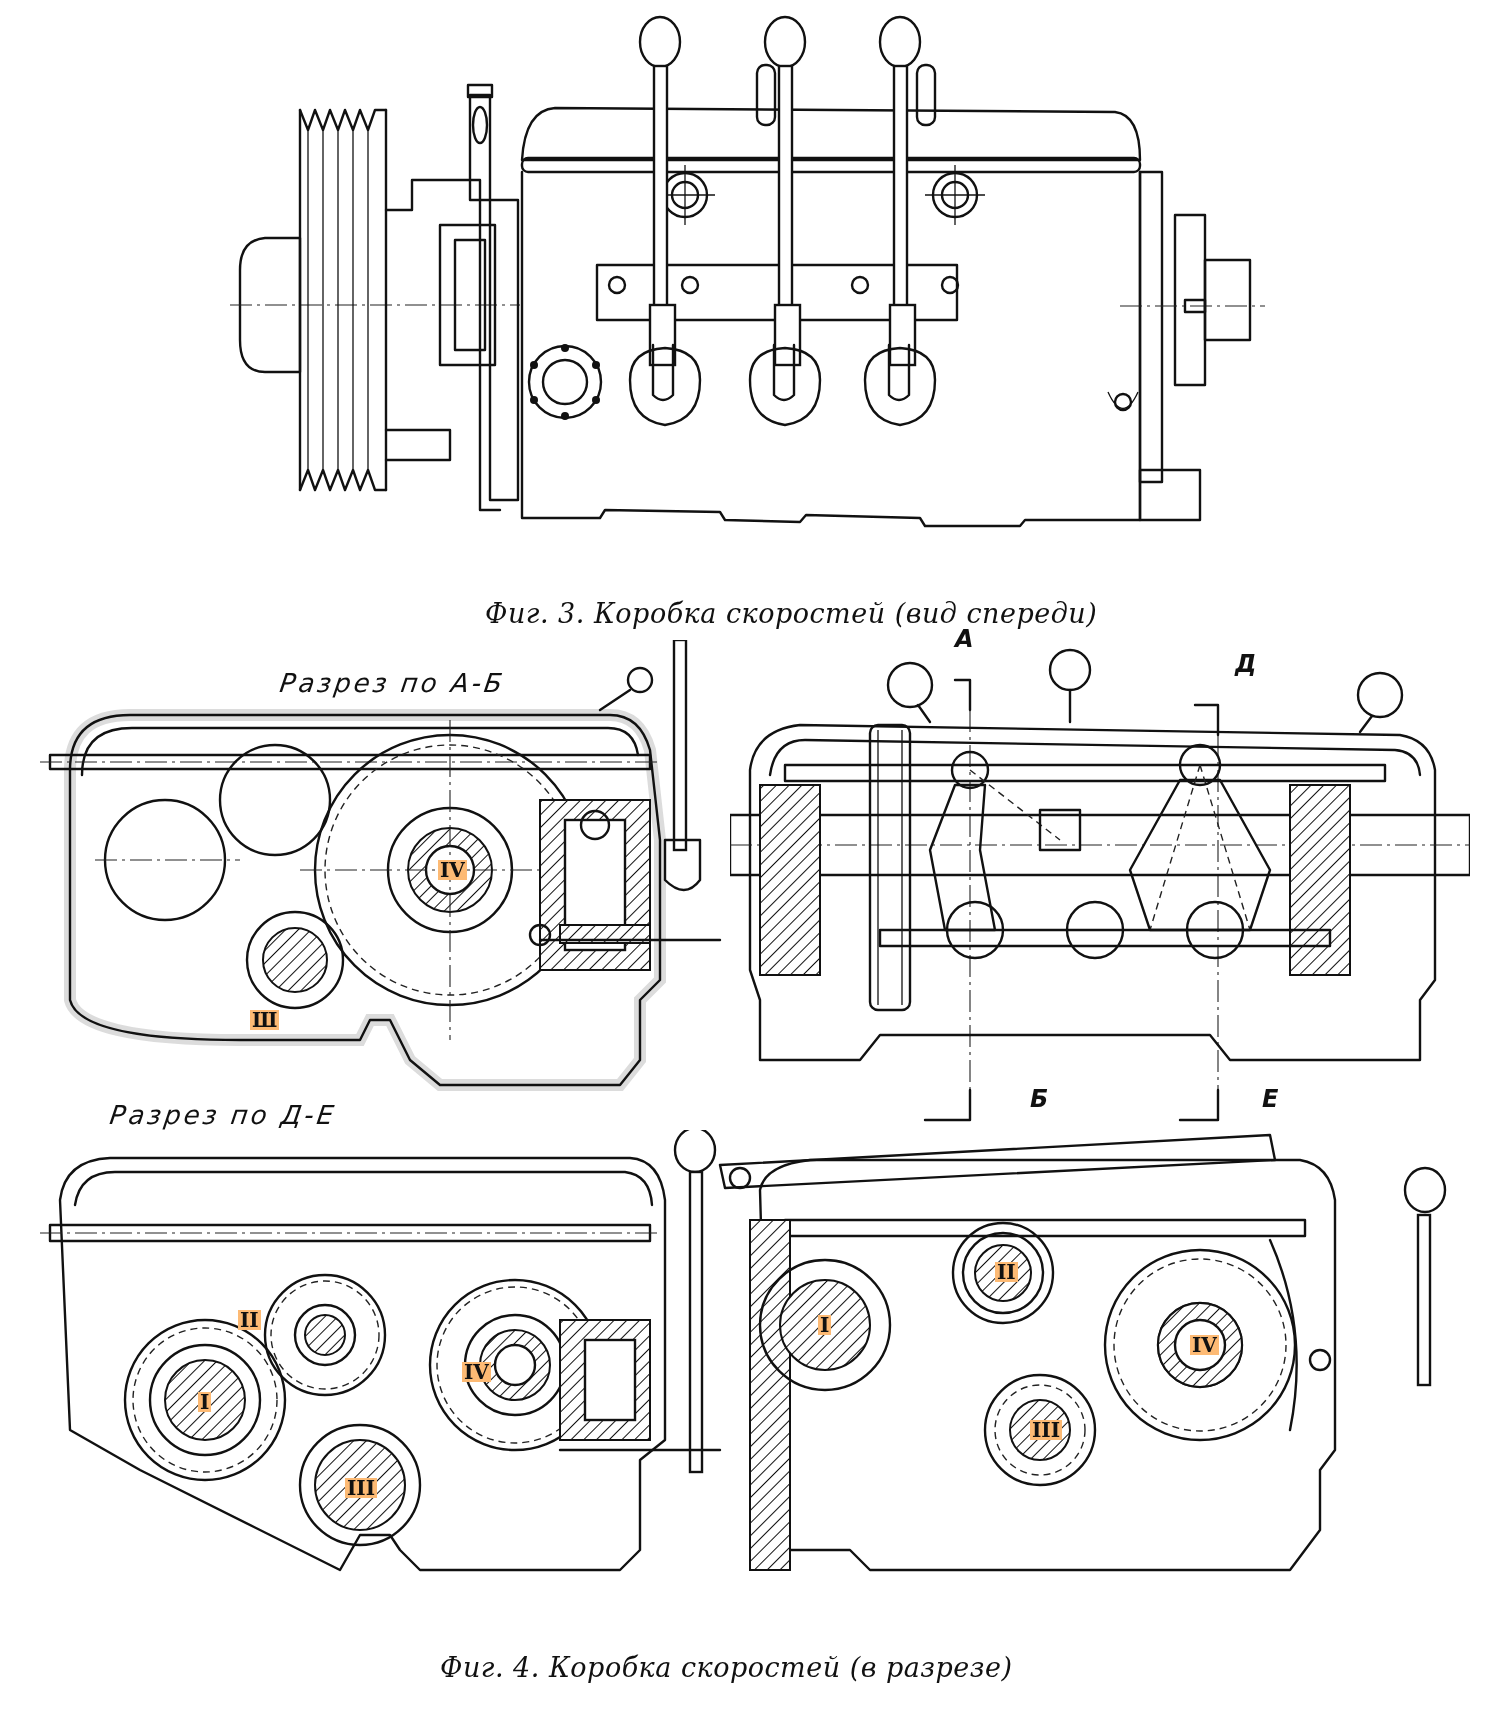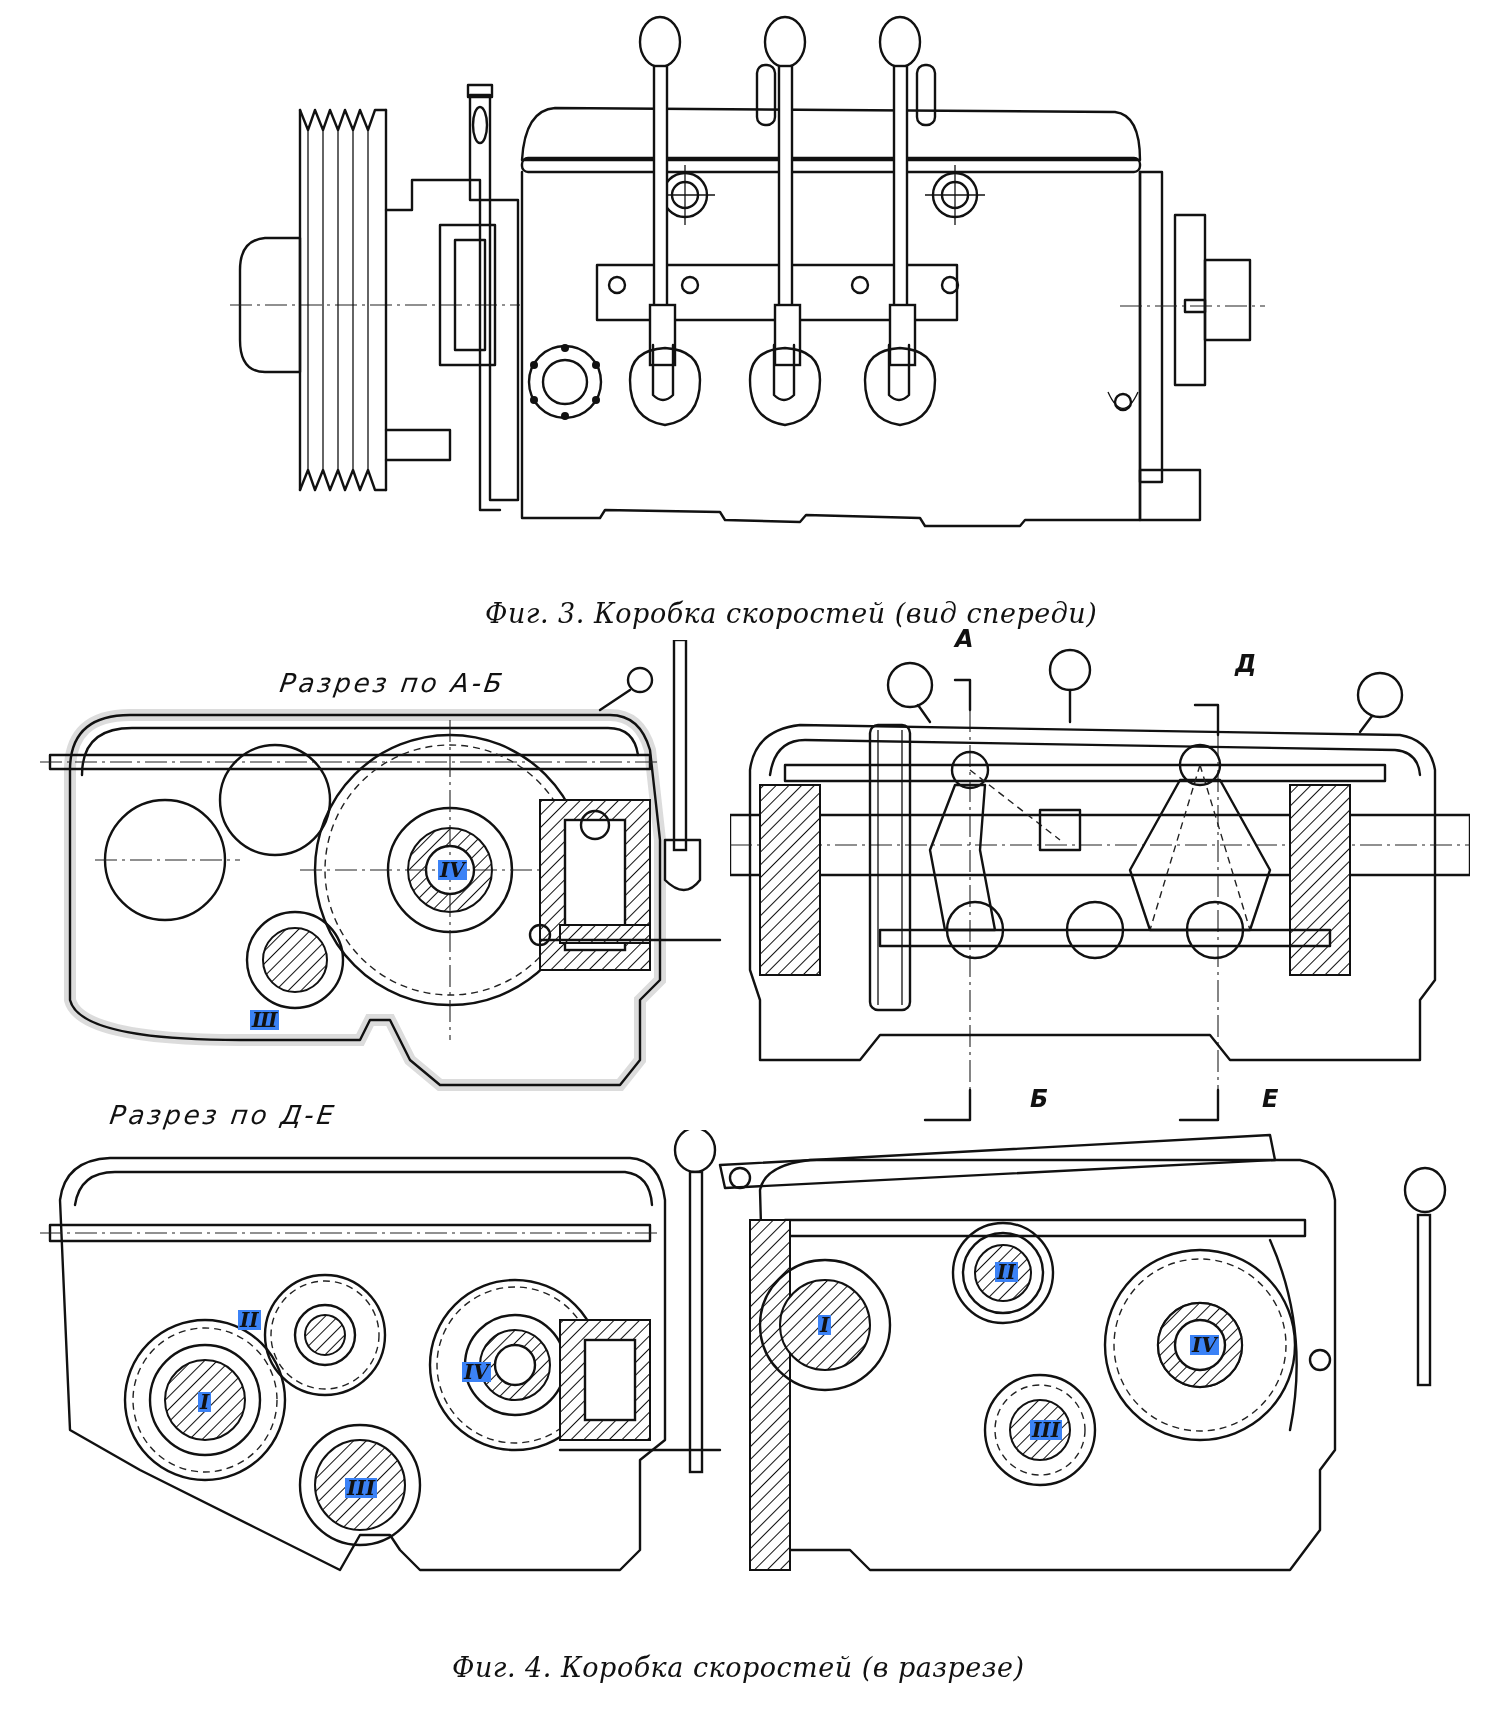--- a/index.html
+++ b/index.html
@@ -14,22 +14,22 @@
   svg .hatch { fill: url(#hatch); stroke: #111; stroke-width: 2; }
   svg .wfill { fill: #fff; stroke: #111; stroke-width: 2.4; }
   svg .solid { fill: #111; }
   .caption { position: absolute; font-family: "DejaVu Serif", serif; font-style: italic;
              font-size: 27px; letter-spacing: 0.5px; color: #111; white-space: nowrap; }
   .section-title { position: absolute; font-family: "DejaVu Sans", sans-serif; font-style: italic;
                    font-size: 26px; letter-spacing: 3px; color: #111; white-space: nowrap;
                    transform: skewX(-8deg); }
   .mark { position: absolute; font-family: "DejaVu Sans", sans-serif; font-style: italic;
           font-weight: bold; font-size: 24px; color: #111; }
-  .shaft { position: absolute; font-family: "DejaVu Serif", serif; font-style: italic;
-           font-weight: bold; font-size: 20px; color: #111; background: #3b82f6; padding: 0 2px; line-height: 1; }
+  .shaft { position: absolute; font-family: "DejaVu Serif", serif; 
+           font-weight: bold; font-size: 20px; color: #111; background: #fdba74; padding: 0 2px; line-height: 1; }
 </style>
 </head>
 <body>
 
 <div class="fig" style="left:0;top:0;width:1500px;height:560px;">
 <svg width="1500" height="560" viewBox="0 0 1500 560">
   <defs>
     <pattern id="hatch" width="9" height="9" patternUnits="userSpaceOnUse" patternTransform="rotate(45)">
       <rect width="9" height="9" fill="#fff"></rect>
       <line x1="0" y1="0" x2="0" y2="9" stroke="#111" stroke-width="2"></line>
@@ -331,13 +331,13 @@
 
   <path class="ln" d="M560 110 Q600 200 580 300"></path>
   <circle class="ln" cx="610" cy="230" r="10"></circle>
 </svg>
 </div>
 <div class="shaft" style="left:995px;top:1262px;">II</div>
 <div class="shaft" style="left:818px;top:1315px;">I</div>
 <div class="shaft" style="left:1030px;top:1420px;">III</div>
 <div class="shaft" style="left:1190px;top:1335px;">IV</div>
 
-<div class="caption" style="left:452px;top:1652px;text-align:center;">Фиг. 4. Коробка скоростей (в разрезе)</div>
+<div class="caption" style="left:440px;top:1652px;text-align:center;">Фиг. 4. Коробка скоростей (в разрезе)</div>
 
 </body></html>

